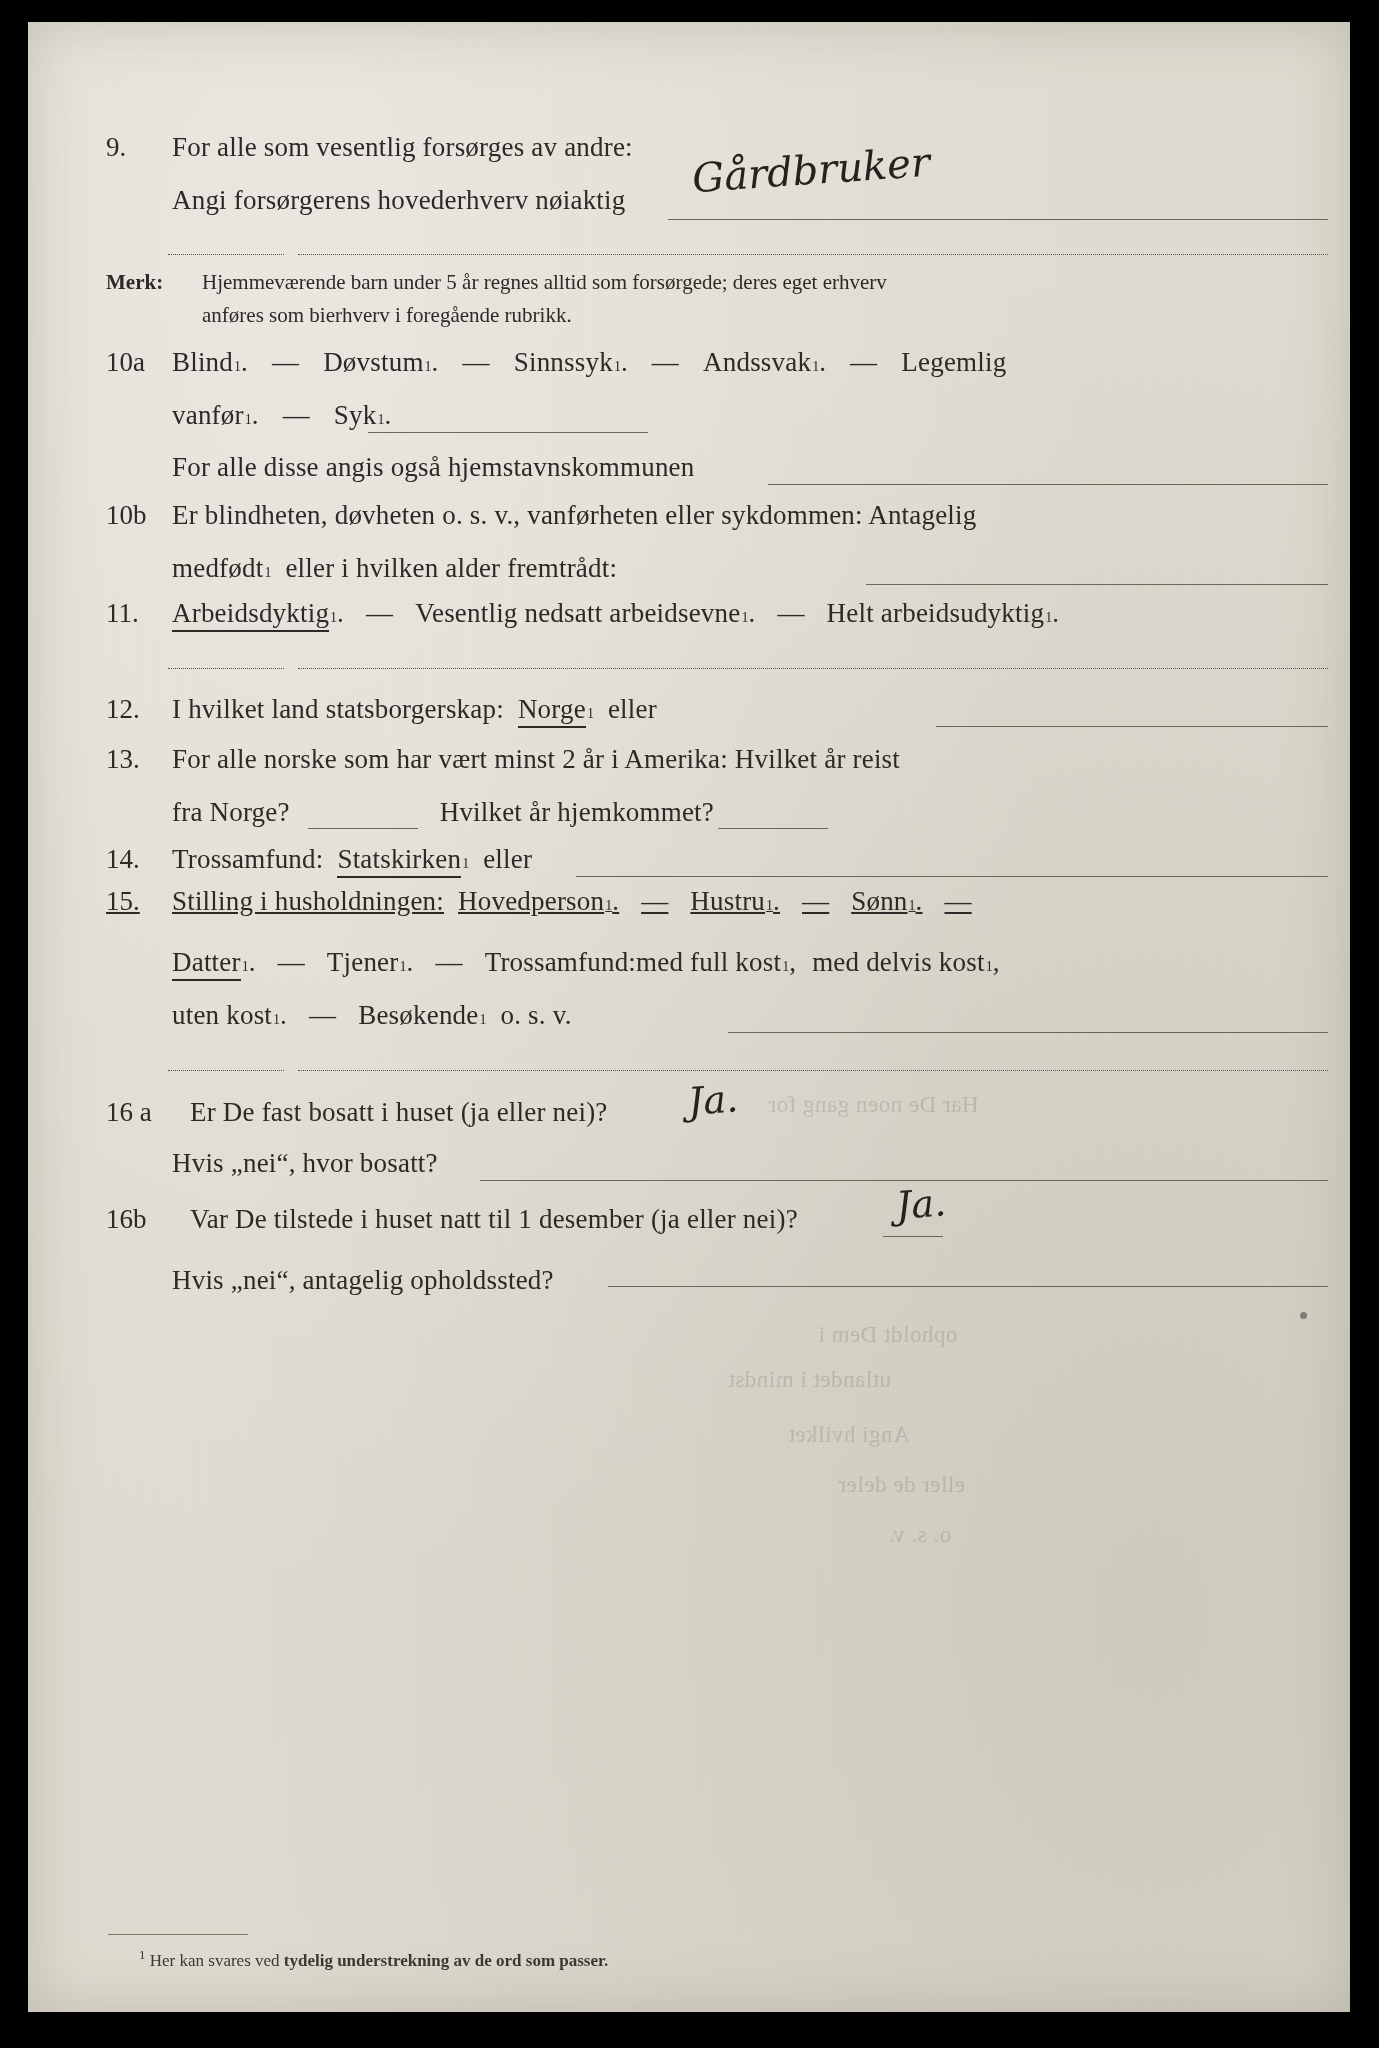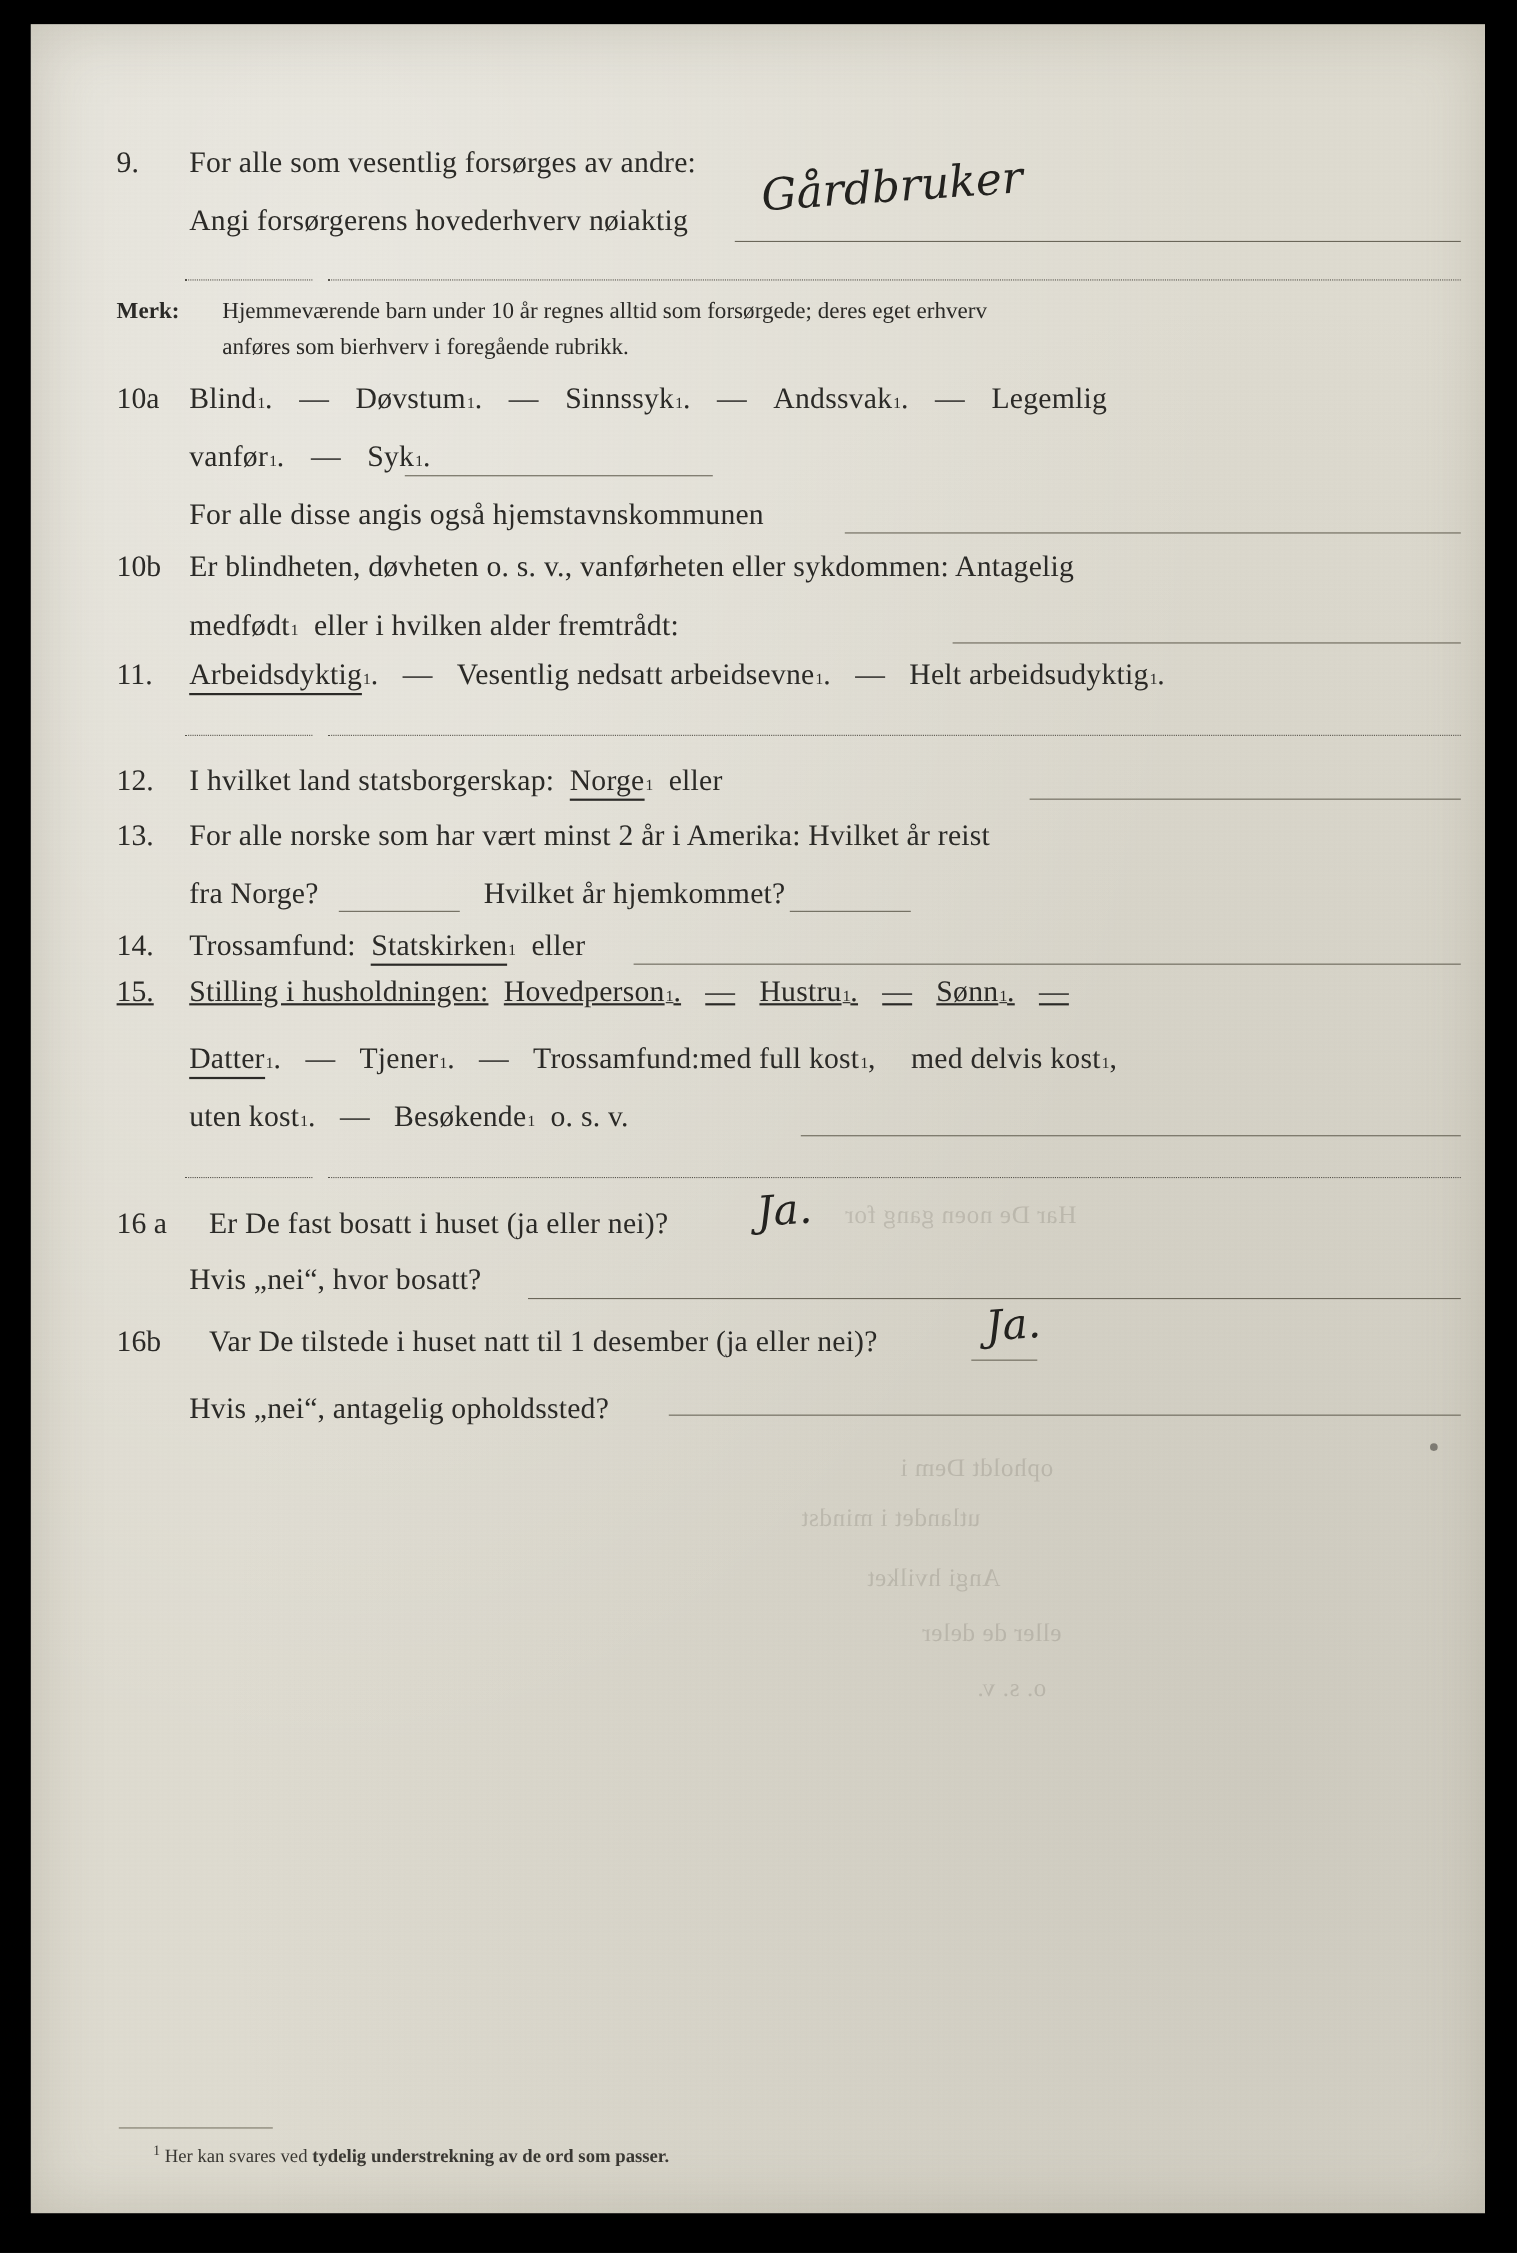--- a/index.html
+++ b/index.html
@@ -149,21 +149,21 @@
       <span class="txt">Angi forsørgerens hovederhverv nøiaktig</span>
     </div>
     <div class="solid-line" style="left:640px; top:197px; width:660px;"></div>
     <div class="hand" style="left:664px; top:125px;">Gårdbruker</div>
 
     <div class="dash-line" style="left:140px; top:232px; width:116px;"></div>
     <div class="dash-line" style="left:270px; top:232px; width:1030px;"></div>
 
     <div class="row" style="left:78px; top:248px;">
       <span class="small bold" style="display:inline-block; width:96px;">Merk:</span>
-      <span class="small">Hjemmeværende barn under 10 år regnes alltid som forsørgede; deres eget erhverv</span>
+      <span class="small">Hjemmeværende barn under 5 år regnes alltid som forsørgede; deres eget erhverv</span>
     </div>
     <div class="row" style="left:174px; top:281px;">
       <span class="small">anføres som bierhverv i foregående rubrikk.</span>
     </div>
 
     <div class="row" style="left:78px; top:325px;">
       <span class="num">10a</span>
       <span class="txt">Blind</span>
         <span class="sup">1</span>
         <span class="txt">.</span>
@@ -278,21 +278,21 @@
         <span class="txt">.</span>
       <span class="txt" style="margin:0 22px;">—</span>
       <span class="txt">Tjener</span>
         <span class="sup">1</span>
         <span class="txt">.</span>
       <span class="txt" style="margin:0 22px;">—</span>
       <span class="txt">Trossamfund:</span>
       <span class="txt" style="margin-left:0;">med full kost</span>
         <span class="sup">1</span>
         <span class="txt">,</span>
-      <span class="txt" style="margin-left:32px;font-family:Liberation Serif, serif;">med delvis kost</span>
+      <span class="txt" style="margin-left:16px;font-family:Liberation Serif, serif;">med delvis kost</span>
         <span class="sup">1</span>
         <span class="txt">,</span>
     </div>
     <div class="row" style="left:144px; top:978px;">
       <span class="txt">uten kost</span>
         <span class="sup">1</span>
         <span class="txt">.</span>
       <span class="txt" style="margin:0 22px;">—</span>
       <span class="txt">Besøkende</span>
         <span class="sup">1</span>

